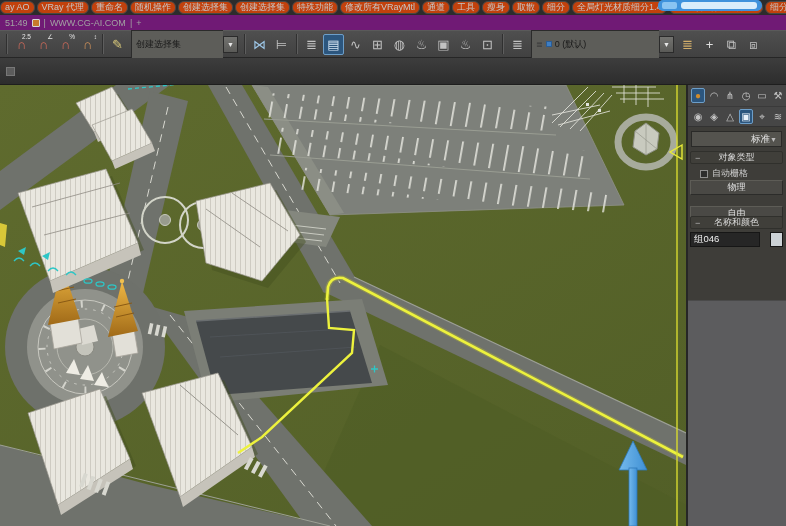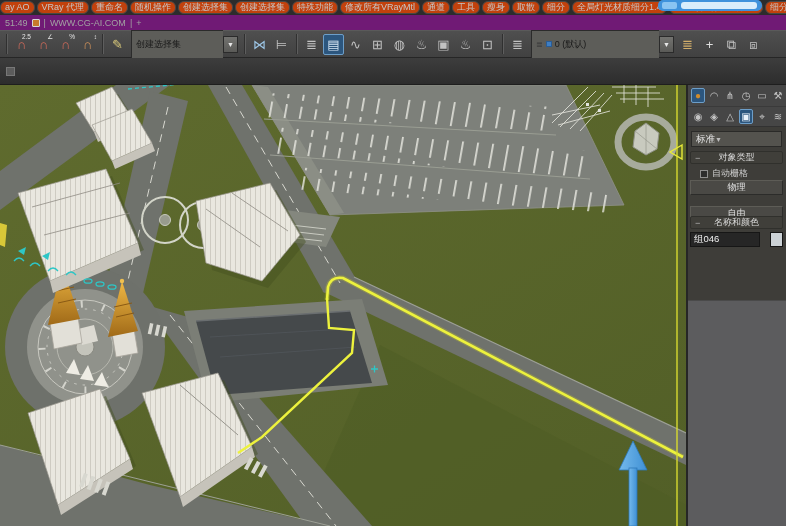--- a/index.html
+++ b/index.html
@@ -38,21 +38,21 @@
   svg{display:block}
 
   
   .cpanel{width:100px;height:441px;position:relative;background:#3e3d39;border-left:2px solid #262626}
   .cpanel .filler{position:absolute;left:0;right:0;top:215px;bottom:0;background:#5c5c5e;border-top:1px solid #4a4a4a}
   .ptabs,.pcats{position:absolute;left:0;right:0;display:flex;align-items:center;gap:2px;padding:0 3px;background:#464646}
   .ptabs{top:0;height:22px;border-bottom:1px solid #3a3a3a}
   .pcats{top:22px;height:20px;border-bottom:1px solid #323232}
   .pic{width:14px;height:15px;display:flex;align-items:center;justify-content:center;font-size:10px;color:#c4c4c4;border:1px solid transparent;border-radius:2px;flex:0 0 auto;background:transparent;cursor:default}
   .pic.active{background:#2c567e;border-color:#6d9ec8}
-  .ptype{position:absolute;top:46px;left:3px;right:4px;height:16px;background:#54534e;border:1px solid #2a2a28;color:#e6e6e6;font-size:9.5px;display:flex;align-items:center;justify-content:flex-start;padding:0 4px}
+  .ptype{position:absolute;top:46px;left:3px;right:4px;height:16px;background:#54534e;border:1px solid #2a2a28;color:#e6e6e6;font-size:9.5px;display:flex;align-items:center;justify-content:flex-end;padding:0 4px}
   .ptype .arr{font-size:7px;color:#bbb}
   .rollhead{position:absolute;left:2px;right:3px;height:13px;background:#403f3a;border:1px solid #30302c;border-radius:2px;color:#dadada;font-size:9px;display:flex;align-items:center;justify-content:center}
   .rollhead .minus{position:absolute;left:4px;color:#b8b8b8}
   .r1{top:66px}.r2{top:131px}
   .agrow{position:absolute;top:82px;left:12px;display:flex;align-items:center;gap:4px;font-size:9px;color:#cfcfcf}
   .cb{width:8px;height:8px;background:#2d2d2d;border:1px solid #8f8f8f}
   .btngrid{position:absolute;left:2px;right:3px;display:grid;grid-template-columns:1fr;gap:17px}
   .bg1{top:95px}.bg2{top:121px}
   .pbtn{height:15px;background:#4a4945;border:1px solid #5d5c56;border-right-color:#2c2c2a;border-bottom-color:#2c2c2a;color:#e2e2e2;font-size:9px;display:flex;align-items:center;justify-content:center;cursor:default}
   .namerow{position:absolute;top:147px;left:2px;right:3px;display:flex;gap:10px}

